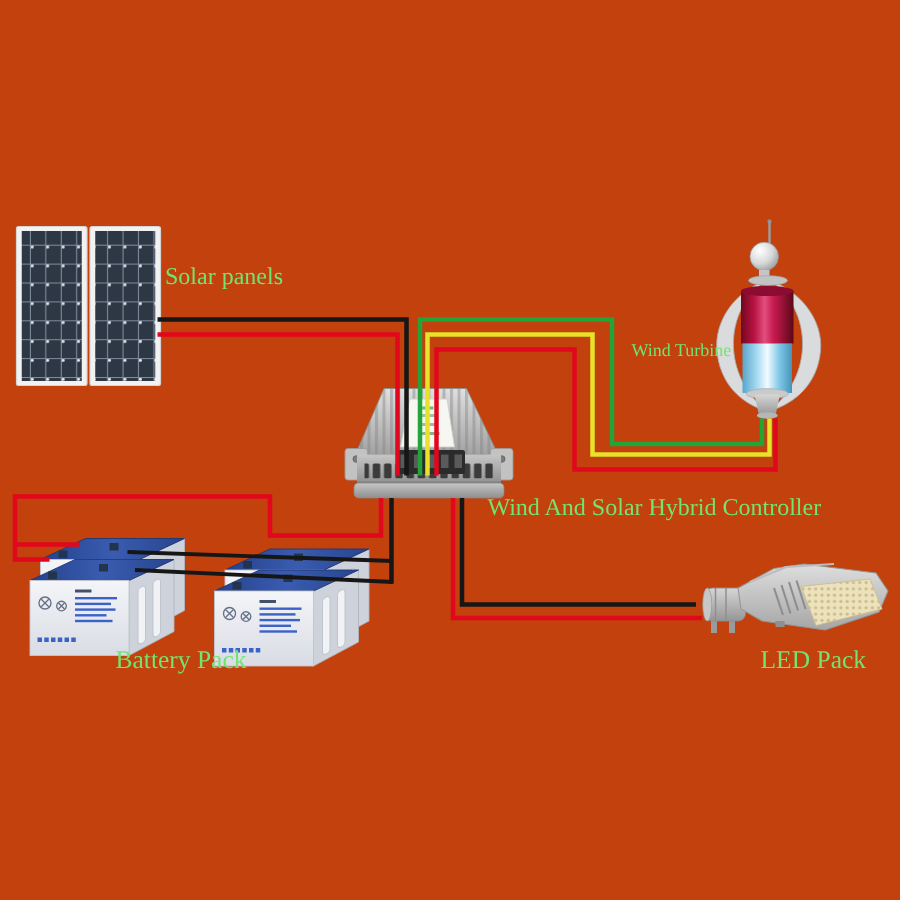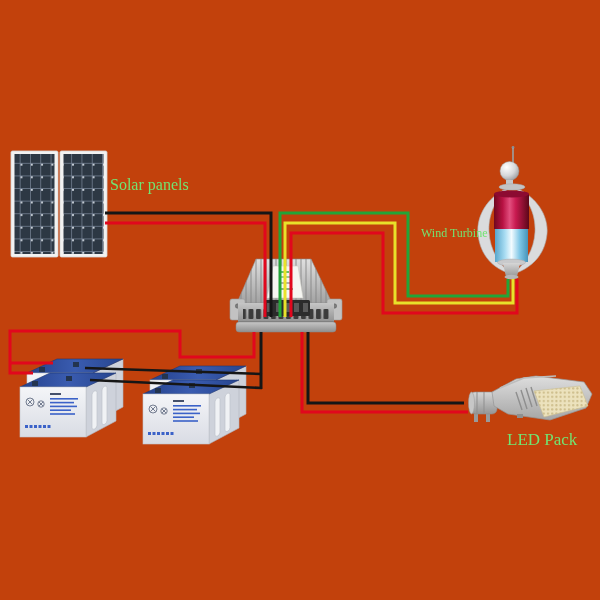--- a/index.html
+++ b/index.html
@@ -197,14 +197,16 @@
       <polyline points="500,388 524,378 556,376" fill="none" stroke="#bdbdbd" stroke-width="1.5"></polyline>
       <path d="M516,392 l6,18 M521,390 l6,19 M526,388 l6,19 M531,387 l6,19" stroke="#8e8e8e" stroke-width="1.4"></path>
       <polygon points="534,391 580,386 588,406 544,417" fill="#ece2bd" stroke="#c9bd92" stroke-width="0.6"></polygon>
       <polygon points="534,391 580,386 588,406 544,417" fill="url(#ledDots)"></polygon>
       <rect x="517" y="414" width="6" height="4" fill="#8f8f8f"></rect>
     </g>
   </svg>
 
   <div class="lbl lbl-solar">Solar panels</div>
   <div class="lbl lbl-wind">Wind Turbine</div>
+  <div class="lbl lbl-controller">Wind And Solar Hybrid Controller</div>
+  <div class="lbl lbl-battery">Battery Pack</div>
   <div class="lbl lbl-led">LED Pack</div>
 </div>
 
 </body></html>

